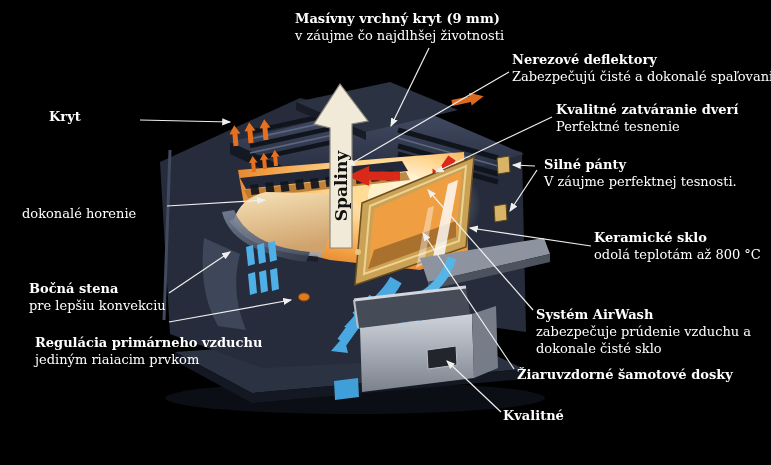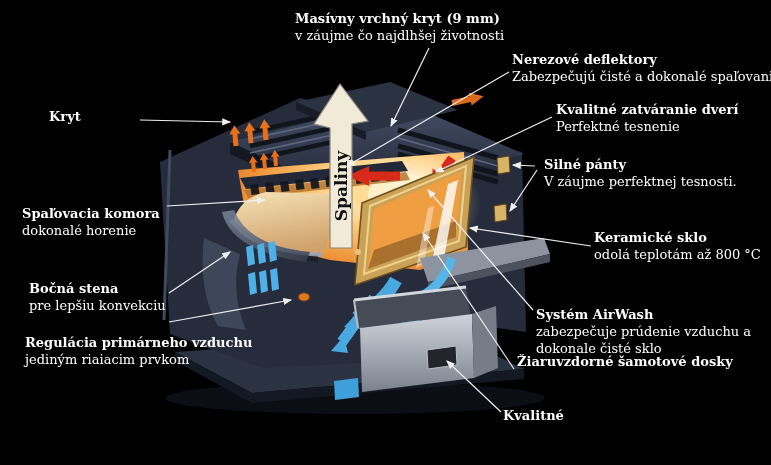--- a/index.html
+++ b/index.html
@@ -223,40 +223,39 @@
     <div class="t">Keramické sklo</div>
     <div class="d">odolá teplotám až 800 °C</div>
   </div>
 
   <div class="lbl" style="left:536px;top:306px">
     <div class="t">Systém AirWash</div>
     <div class="d">zabezpečuje prúdenie vzduchu a</div>
     <div class="d">dokonale čisté sklo</div>
   </div>
 
-  <div class="lbl" style="left:517px;top:353px">
+  <div class="lbl" style="left:517px;top:366px">
     <div class="t">Žiaruvzdorné šamotové dosky</div>
   </div>
 
   <div class="lbl" style="left:503px;top:407px">
     <div class="t">Kvalitné</div>
   </div>
 
   <div class="lbl" style="left:49px;top:108px">
     <div class="t">Kryt</div>
   </div>
 
   <div class="lbl" style="left:22px;top:205px">
-    <div class="t">Spaľovacia komora</div>
     <div class="d">dokonalé horenie</div>
   </div>
 
   <div class="lbl" style="left:29px;top:280px">
     <div class="t">Bočná stena</div>
     <div class="d">pre lepšiu konvekciu</div>
   </div>
 
-  <div class="lbl" style="left:25px;top:334px">
+  <div class="lbl" style="left:35px;top:334px">
     <div class="t">Regulácia primárneho vzduchu</div>
     <div class="d">jediným riaiacim prvkom</div>
   </div>
 
 </div>
 
 </body></html>

